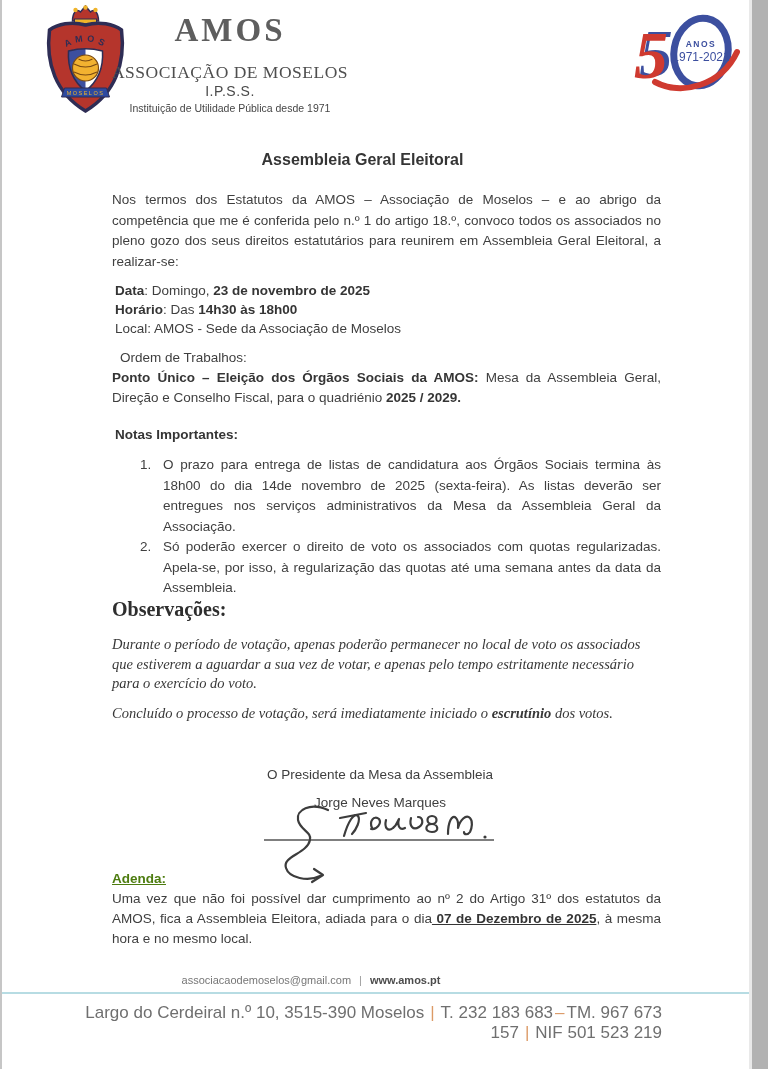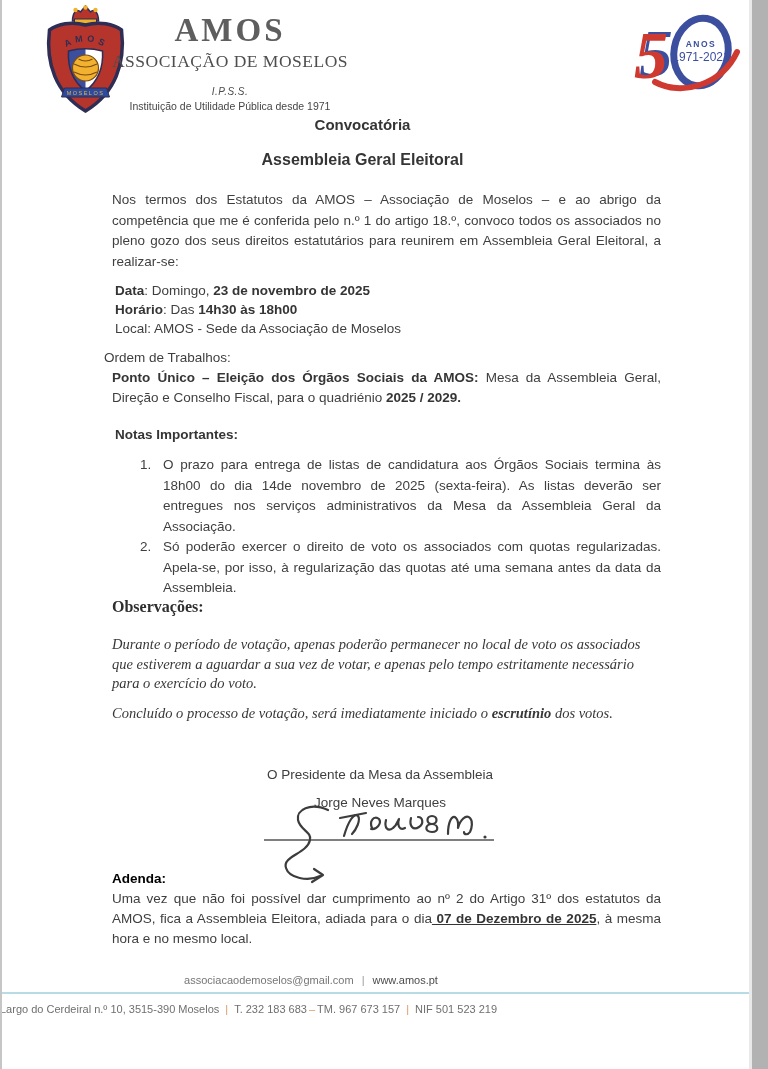--- a/index.html
+++ b/index.html
@@ -4,59 +4,59 @@
 <style>
   html,body{margin:0;padding:0;background:#dcdcdc;}
   .page{position:relative;width:768px;height:1069px;background:#ffffff;overflow:hidden;
         font-family:"Liberation Sans",sans-serif;color:#3f3f3f;}
   .abs{position:absolute;}
   .b{font-weight:bold;color:#353535;text-align:right;}
   .jus{text-align:justify;text-align-last:left;}
 
   .org-text{left:105px;top:12px;width:250px;text-align:center;}
   .org-name{font-family:"Liberation Serif",serif;font-size:33px;font-weight:bold;color:#5e5e5e;letter-spacing:3px;line-height:36px;}
-  .org-sub{font-family:"Liberation Serif",serif;font-size:17.5px;color:#4e4e4e;letter-spacing:.5px;margin-top:3px;}
-  .org-ipss{font-size:10px;margin-top:14px;color:#4a4a4a;letter-spacing:.5px;font-style:italic;}
+  .org-sub{font-family:"Liberation Serif",serif;font-size:17.5px;color:#4e4e4e;letter-spacing:.5px;margin-top:14px;}
+  .org-ipss{font-size:14px;margin-top:0;color:#4a4a4a;letter-spacing:.5px;}
   .org-tag{font-size:10.5px;margin-top:3px;color:#464646;}
 
   .doc-title{left:70px;top:116px;width:585px;font-size:15px;font-weight:bold;color:#353535;text-align:center;}
   .doc-subtitle{left:70px;top:151px;width:585px;font-size:16px;font-weight:bold;color:#353535;text-align:center;}
 
   .intro{left:112px;top:190px;width:549px;font-size:13.5px;line-height:20.5px;}
   .schedule{left:115px;top:281px;font-size:13.5px;line-height:19px;}
-  .ordem{left:104px;top:350px;font-size:13.5px;text-align:right;}
+  .ordem{left:120px;top:350px;font-size:13.5px;text-align:right;}
   .ponto{left:112px;top:368px;width:549px;font-size:13.5px;line-height:20px;}
   .notas-h{left:115px;top:427px;font-size:13.5px;font-weight:bold;color:#353535;}
   .list{left:140px;top:455px;width:521px;font-size:13.5px;line-height:20.5px;}
   .li{display:flex;}
   .num{width:23px;flex:none;}
   .litext{flex:1;text-align:justify;text-align-last:left;}
 
-  .obs-h{left:112px;top:598px;font-family:"Liberation Serif",serif;font-size:16px;font-weight:bold;color:#2e2e2e;}
+  .obs-h{left:112px;top:598px;font-family:"Liberation Serif",serif;font-size:20px;font-weight:bold;color:#2e2e2e;}
   .obs-p{font-family:"Liberation Serif",serif;font-style:italic;font-size:14.5px;line-height:19.5px;color:#383838;}
   .obs-p1{left:112px;top:635px;width:540px;}
   .obs-p2{left:112px;top:704px;width:549px;}
   .obs-bold{font-weight:bold;}
 
   .closing{left:100px;top:0;width:560px;text-align:center;font-size:13.5px;}
   .place-date{top:740px;}
   .role{top:767px;}
   .signer{top:795px;}
 
   .sig{left:252px;top:798px;width:260px;height:92px;pointer-events:none;}
 
   .adenda{left:112px;top:869px;width:549px;font-size:13.5px;line-height:20px;}
-  .adenda-h{font-weight:bold;color:#000000;display:inline-block;}
+  .adenda-h{font-weight:bold;text-decoration:underline;color:#4d7c0f;display:inline-block;}
   .hl{font-weight:bold;text-decoration:underline;color:#353535;}
 
   .footer-email{left:0;top:974px;width:622px;text-align:center;font-size:11px;color:#767676;}
-  .footer-email .site{font-weight:normal;color:#4c4c4c;}
+  .footer-email .site{font-weight:bold;color:#4c4c4c;}
   .footer-email .sep{color:#9a9a9a;padding:0 8px;}
   .footer-line{left:0;top:992px;width:752px;height:2px;background:#b7dce3;}
-  .footer-address{left:0;top:1003px;width:630px;text-align:left;font-size:11px;color:#6f6f6f;}
+  .footer-address{left:0;top:1003px;width:630px;text-align:right;font-size:17px;color:#6f6f6f;padding-left:32px;}
   .footer-address .sep{color:#dc9a66;padding:0 6px;}
   .footer-address .dash{color:#dc9a66;padding:0 2px;}
 
   .right-strip{right:0;top:0;width:16px;height:1069px;background:#b2b2b2;border-left:3px solid #e9e9e9;}
   .left-edge{left:0;top:0;width:2px;height:1069px;background:#c6c6c6;}
 </style>
 </head>
 <body>
 
 <div class="page">
@@ -106,21 +106,20 @@
 
   <svg class="abs" style="left:633px;top:12px;" width="112" height="88" viewBox="0 0 112 88">
     <text x="6" y="64" font-family="Liberation Serif,serif" font-size="68" font-style="italic" fill="#3c4f9f">5</text>
     <text x="1" y="66" font-family="Liberation Serif,serif" font-size="68" font-style="italic" font-weight="bold" fill="#cf3a30">5</text>
     <ellipse cx="68" cy="40" rx="27" ry="34" fill="none" stroke="#3c4f9f" stroke-width="7" transform="rotate(10 68 40)"></ellipse>
     <path d="M22,70 C48,84 88,74 104,40" stroke="#cf3a30" stroke-width="6" fill="none" stroke-linecap="round"></path>
     <text x="68" y="35" text-anchor="middle" font-family="Liberation Sans,sans-serif" font-size="8.5" font-weight="bold" fill="#3c4f9f" letter-spacing="1.5">ANOS</text>
     <text x="68" y="49" text-anchor="middle" font-family="Liberation Sans,sans-serif" font-size="12" fill="#3c4f9f">1971-2021</text>
   </svg>
 
-  <div class="abs doc-title">Convocatória</div>
   <div class="abs doc-subtitle">Assembleia Geral Eleitoral</div>
 
   <div class="abs intro jus">Nos termos dos Estatutos da AMOS – Associação de Moselos – e ao abrigo da competência que me é conferida pelo n.º 1 do artigo 18.º, convoco todos os associados no pleno gozo dos seus direitos estatutários para reunirem em Assembleia Geral Eleitoral, a realizar-se:</div>
 
   <div class="abs schedule">
     <div>
       <span class="b">Data</span><span>: Domingo, </span><span class="b">23 de novembro de 2025</span>
     </div>
     <div>
       <span class="b">Horário</span><span>: Das </span><span class="b">14h30 às 18h00</span>

